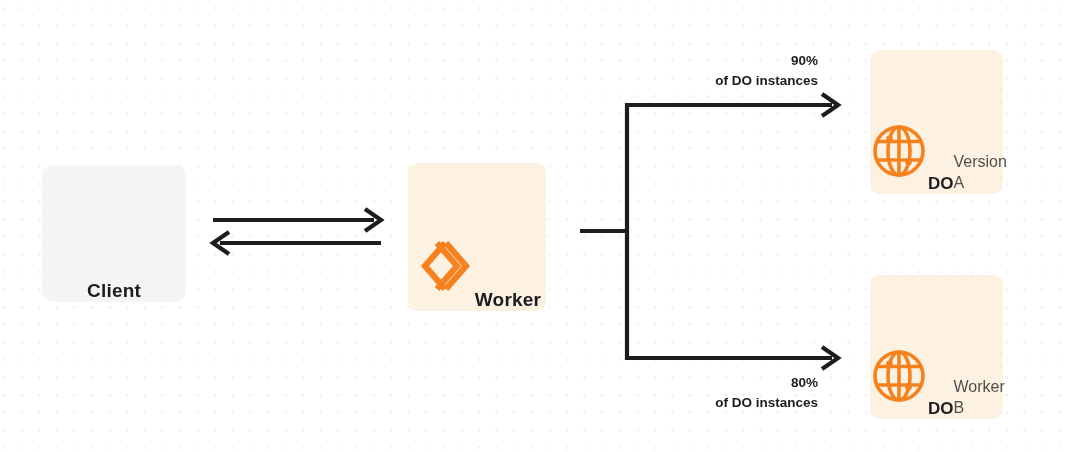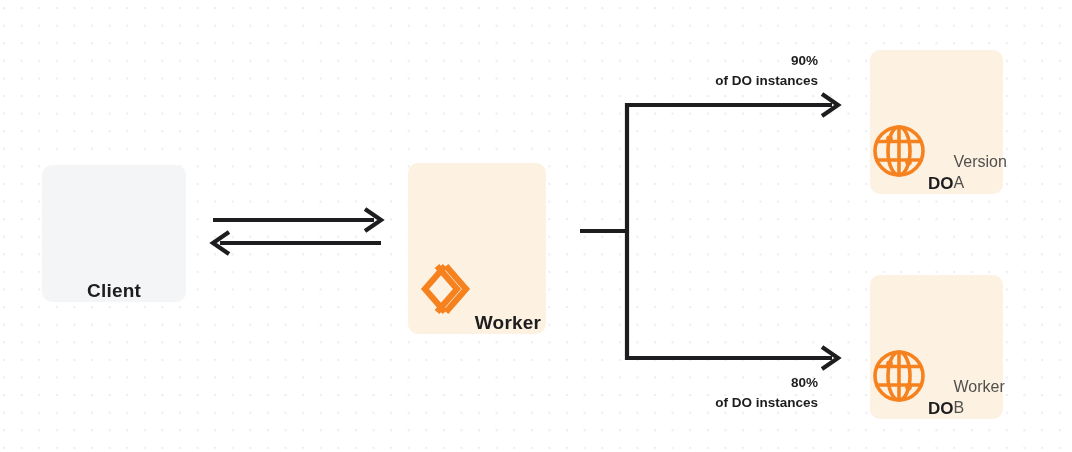--- a/index.html
+++ b/index.html
@@ -55,21 +55,21 @@
     font-size: 19px;
     font-weight: bold;
     color: #1d1d1f;
     letter-spacing: 0.2px;
   }
 
   .node-worker {
     left: 408px;
     top: 163px;
     width: 138px;
-    height: 171px;
+    height: 148px;
     background-color: #fdf1e2;
   }
   .worker-icon {
     margin-bottom: 10px;
   }
   .worker-label {
     font-size: 19px;
     font-weight: bold;
     color: #1d1d1f;
     letter-spacing: 0.2px;

